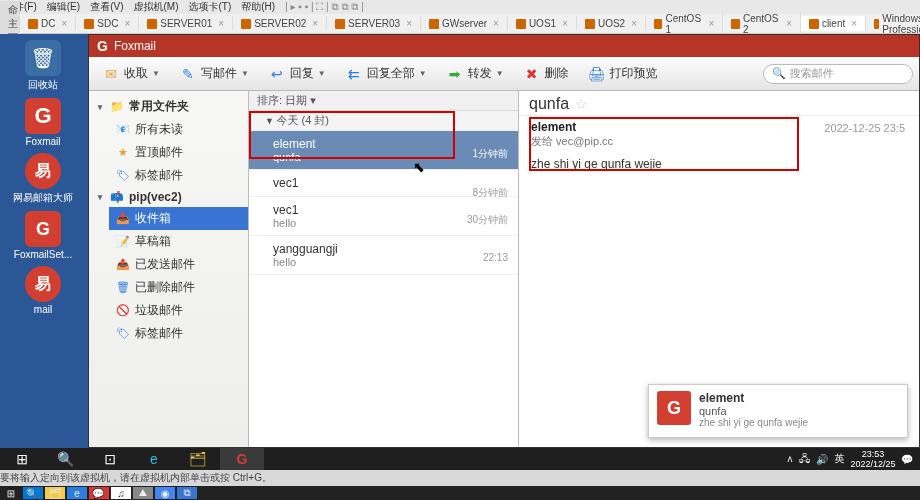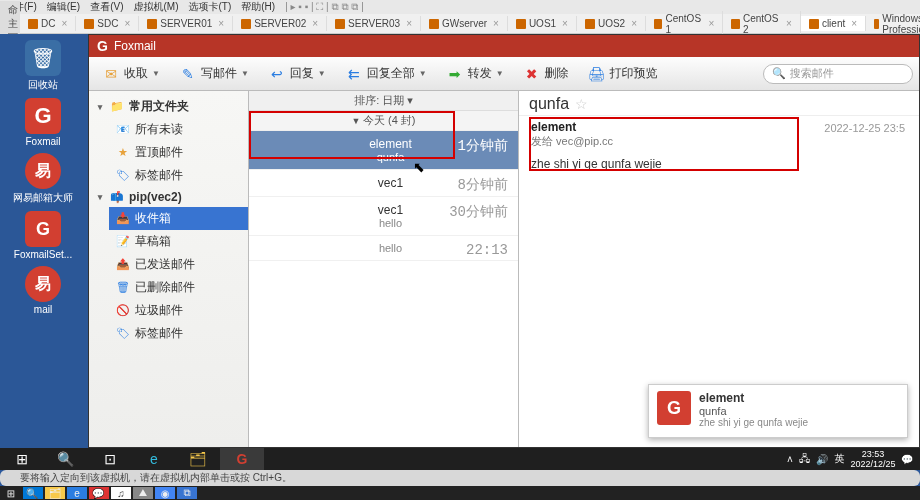--- a/index.html
+++ b/index.html
@@ -40,27 +40,27 @@
 
 .ftree { width:160px; background:linear-gradient(#f7f7f5,#eeeeec); border-right:1px solid #bbb; padding:4px 0; font-size:12px; color:#333; overflow:hidden; }
 .ftree .node { display:flex; align-items:center; padding:3px 6px; gap:4px; }
 .ftree .node .tw { width:10px; text-align:center; color:#666; font-size:9px; }
 .ftree .node .fico { width:16px; height:14px; display:inline-flex; align-items:center; justify-content:center; font-size:11px; }
 .ftree .node.bold { font-weight:bold; }
 .ftree .node.sel { background:#3874d1; color:#fff; }
 .ftree .sub { padding-left:20px; }
 
 
-.mlist { width:270px; border-right:1px solid #bbb; display:flex; flex-direction:column; background:#fff;text-align:center; }
+.mlist { width:270px; border-right:1px solid #bbb; display:flex; flex-direction:column; background:#fff; }
 .mlist .sorter { height:20px; background:#f0f0f0; border-bottom:1px solid #ddd; font-size:11px; color:#555; padding:2px 8px; }
 .mlist .group { background:#f4f4f4; color:#555; font-size:11px; padding:2px 16px; border-bottom:1px solid #eee; }
 .mlist .msg { padding:6px 10px 6px 24px; border-bottom:1px solid #f0f0f0; position:relative; }
 .mlist .msg .from { font-size:12px; color:#333; }
 .mlist .msg .subj { font-size:11px; color:#888; }
-.mlist .msg .time { position:absolute; right:10px; top:6px; font-size:14px; color:#999;font-family:Liberation Mono, monospace; }
+.mlist .msg .time { position:absolute; right:10px; top:16px; font-size:10px; color:#999; }
 .mlist .msg.sel { background:#6b8bb7; }
 .mlist .msg.sel .from, .mlist .msg.sel .subj, .mlist .msg.sel .time { color:#fff; }
 .redbox1 { position:absolute; border:2px solid #d40000; pointer-events:none; }
 
 
 .preview { flex:1; background:#fff; display:flex; flex-direction:column; position:relative; }
 .pv-head { padding:4px 10px 2px 10px; font-size:16px; color:#333; display:flex; align-items:center; gap:6px; }
 .pv-head .star { color:#ccc; font-size:14px; }
 .pv-meta { padding:4px 12px; font-size:12px; border-top:1px solid #eee; position:relative; }
 .pv-meta .sender { color:#222; font-weight:bold; }
@@ -76,21 +76,21 @@
 .notif .ntext .l3 { font-size:10px; color:#888; }
 
 
 .taskbar { position:absolute; left:0; right:0; bottom:30px; height:22px; background:#1f1f1f; display:flex; align-items:center; color:#fff; }
 .taskbar .tb { width:44px; height:22px; display:flex; align-items:center; justify-content:center; font-size:14px; }
 .taskbar .tb.win { font-size:14px; }
 .taskbar .tray { margin-left:auto; display:flex; align-items:center; gap:6px; padding:0 6px; font-size:10px; }
 .taskbar .clock { text-align:center; line-height:10px; font-size:9px; }
 
 
-.hostinfo { position:absolute; left:0; right:0; bottom:14px; height:16px; background:#d8d8d8; color:#444; font-size:10px; padding:1px 20px;border-radius:6px; }
+.hostinfo { position:absolute; left:0; right:0; bottom:14px; height:16px; background:#d8d8d8; color:#444; font-size:10px; padding:1px 0; }
 .hosttb { position:absolute; left:0; right:0; bottom:0; height:14px; background:#222; display:flex; align-items:center; }
 .hosttb .hb { width:20px; height:12px; margin:0 1px; display:flex; align-items:center; justify-content:center; font-size:10px; color:#eee; }
 
 .cursor { position:absolute; left:413px; top:159px; font-size:14px; color:#000; pointer-events:none; }
 </style>
 </head>
 <body>
 
 <div class="vmhost">
   <span>文件(F)</span>
@@ -301,20 +301,21 @@
       <div class="msg">
         <div class="from">vec1</div>
         <div class="time">8分钟前</div>
       </div>
       <div class="msg">
         <div class="from">vec1</div>
         <div class="subj">hello</div>
         <div class="time">30分钟前</div>
       </div>
       <div class="msg">
+        <div class="from">yangguangji</div>
         <div class="subj">hello</div>
         <div class="time">22:13</div>
       </div>
       <div class="redbox1" style="left:0; top:20px; width:206px; height:48px"></div>
     </div>
 
     <div class="preview">
       <div class="pv-head">
           <span>qunfa</span>
           <span class="star">☆</span>

